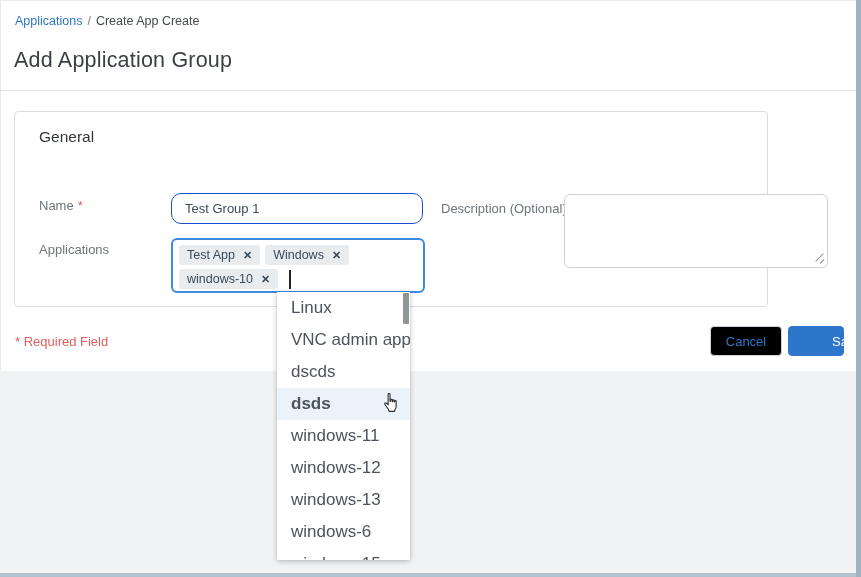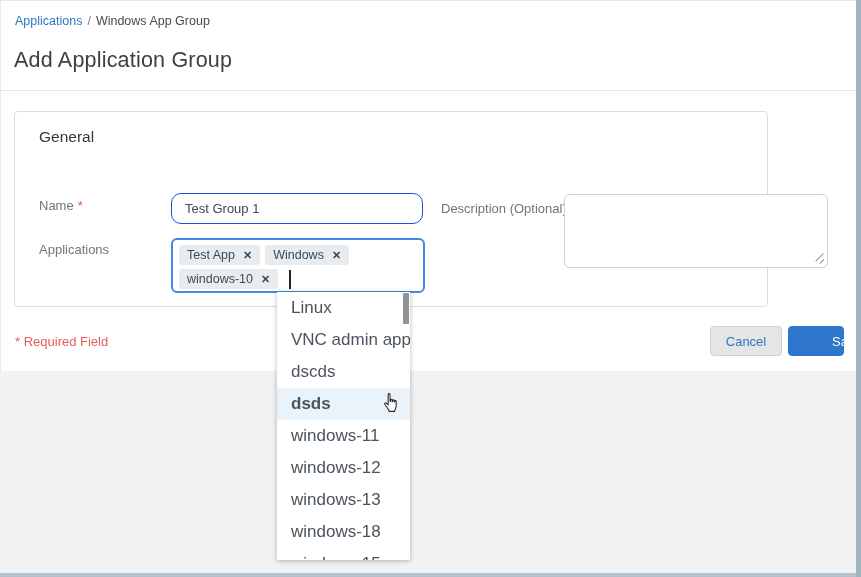--- a/index.html
+++ b/index.html
@@ -44,21 +44,21 @@
   }
   .tag {
     display:inline-flex; align-items:center; height:20px; background:#e8ecef;
     border-radius:3px; padding:1px 8px; font-size:12.5px; color:#3a4a58; white-space:nowrap;
   }
   .tag-x { margin-left:8px; font-size:11px; font-weight:700; color:#3a4a58; cursor:pointer; line-height:1; }
   .caret { display:inline-block; width:1.5px; height:19px; background:#222; margin-left:6px; align-self:center; }
   
   .required-note { position:absolute; left:15px; top:334px; font-size:13px; color:#e25e5a; }
   .btn { position:absolute; top:326px; height:30px; border-radius:4px; font-size:13px; font-family:"Liberation Sans", sans-serif; cursor:pointer; }
-  .btn-cancel { left:710px; width:72px; background:#e5e5e5; border:1px solid #ccd3d9; color:#2d77c9; }
+  .btn-cancel { left:710px; width:72px; background:#000000; border:1px solid #ccd3d9; color:#2d77c9; }
   .btn-save { left:788px; width:56px; background:#2e76cb; border:1px solid #2e76cb; color:#fff;padding-left:43px; }
   
   .dropdown {
     position:absolute; left:277px; top:292px; width:133px; height:268px; background:#fff;
     box-shadow:0 1px 5px rgba(0,0,0,0.28); overflow:hidden; z-index:5;
   }
   .dd-item { height:32px; line-height:32px; padding-left:14px; font-size:17px; color:#4b545e; cursor:pointer; white-space:nowrap; }
   .dd-item.highlight { background:#eaf3fa;font-weight:bold; }
   .dd-thumb { position:absolute; right:1px; top:1px; width:6px; height:31px; background:#8f9499; border-radius:1px; cursor:pointer; }
   
@@ -66,21 +66,21 @@
   
   .v-scroll { position:absolute; right:0; top:0; width:5px; height:577px; background:#9fb3c1; z-index:15; }
   .h-scroll { position:absolute; left:0; bottom:0; width:861px; height:4px; background:#b2c1cc; z-index:14; }
 </style>
 </head>
 <body>
 
 <div class="page">
 
   <div class="breadcrumb">
-    <a>Applications</a><span class="sep">/</span><span class="current">Windows App Group</span>
+    <a>Applications</a><span class="sep">/</span><span class="current">Create App Create</span>
   </div>
 
   <h1 class="page-title">Add Application Group</h1>
   <div class="header-divider"></div>
 
   <div class="lower-bg"></div>
 
   <div class="card">
     <div class="card-title">General</div>
 
@@ -117,21 +117,21 @@
   <button class="btn btn-save">Save</button>
 
   <div class="dropdown">
     <div class="dd-item">Linux</div>
     <div class="dd-item">VNC admin app</div>
     <div class="dd-item">dscds</div>
     <div class="dd-item highlight">dsds</div>
     <div class="dd-item">windows-11</div>
     <div class="dd-item">windows-12</div>
     <div class="dd-item">windows-13</div>
-    <div class="dd-item">windows-18</div>
+    <div class="dd-item">windows-6</div>
     <div class="dd-item">windows-15</div>
     <div class="dd-thumb"></div>
   </div>
 
   <div class="hand-cursor">
     <svg width="19" height="22" viewBox="0 0 24 28">
       <path d="M9 3.2 c0-1.6 2.4-1.6 2.4 0 l0 8.6 0.6 0.1 0-1.6 c0-1.5 2.1-1.5 2.1 0 l0 1.8 0.6 0.1 0-1.2 c0-1.4 2-1.4 2 0 l0 1.5 0.6 0.1 0-0.8 c0-1.3 1.9-1.3 1.9 0.1 l0 6.1 c0 2.1-1 3.2-1.6 4.6 l-0.4 2.1 -7 0 -0.6-2.1 c-0.9-1.7-3.4-4.9-4.7-6.7 -1-1.4 0.6-2.8 1.8-1.7 l2.3 2.3 z" fill="#ffffff" stroke="#2b2b2b" stroke-width="1.4" stroke-linejoin="round"></path>
     </svg>
   </div>
 

